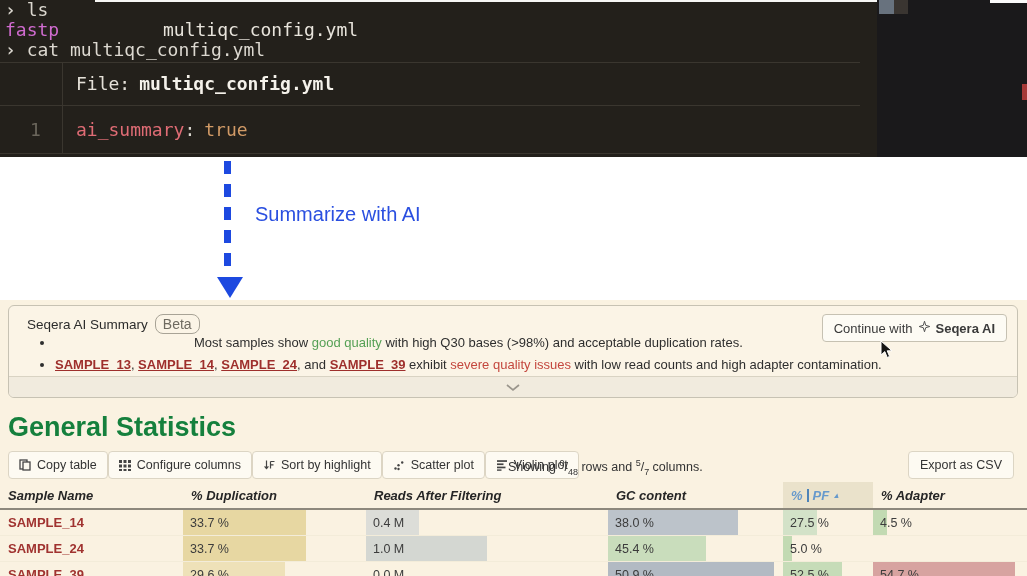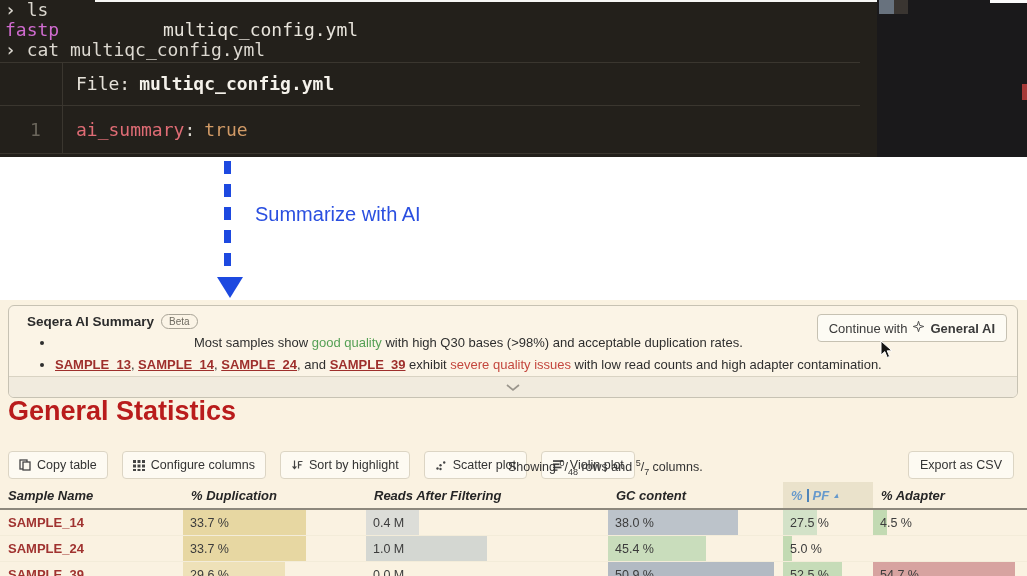--- a/index.html
+++ b/index.html
@@ -37,39 +37,39 @@
   .arrow-head{position:absolute;left:217px;top:277px;width:0;height:0;
               border-left:13px solid transparent;border-right:13px solid transparent;border-top:21px solid #1d49e0;}
   .arrow-label{position:absolute;left:255px;top:203px;font-size:20px;color:#2a4fe0;}
 
   
   .mqc{position:absolute;left:0;top:300px;width:1027px;height:276px;background:#faf2e1;}
 
   .ai-box{position:absolute;left:8px;top:5px;width:1010px;height:93px;background:#fbf4e6;
           border:1px solid #c7c2b3;border-radius:6px;box-sizing:border-box;}
   .ai-title-row{position:absolute;left:18px;top:8px;display:flex;align-items:center;gap:7px;}
-  .ai-title{font-size:13.5px;font-weight:bold;color:#2c2c2c;}
-  .beta{font-size:10px;color:#6e6a60;border:1px solid #a8a396;border-radius:8px;padding:1px 7px;}
+  .ai-title{font-size:13.5px;font-weight:normal;color:#2c2c2c;}
+  .beta{font-size:14px;color:#6e6a60;border:1px solid #a8a396;border-radius:8px;padding:1px 7px;}
   .ai-bullets{position:absolute;left:30px;top:26px;margin:0;padding-left:16px;font-size:13px;
               color:#2e2e2e;line-height:22px;text-align:center;}
   .seg-normal{color:#2e2e2e;}
   .seg-good{color:#55a055;}
   .seg-bad{color:#c4473e;}
   .seg-sample{color:#9e2f2c;font-weight:bold;text-decoration:underline;}
   .ai-footer{position:absolute;left:0;right:0;bottom:0;height:20px;background:#f1ebde;
              border-top:1px solid #d9d3c3;border-radius:0 0 5px 5px;display:flex;align-items:center;justify-content:center;cursor:pointer;}
   .continue-btn{position:absolute;right:10px;top:8px;display:flex;align-items:flex-end;gap:5px;
                 font-size:13px;color:#3a3a3a;background:#fdfbf4;border:1px solid #c6c1b2;border-radius:4px;
                 padding:5px 11px;font-family:inherit;cursor:pointer;}
   .continue-brand{font-weight:bold;}
   .mouse-cursor{position:absolute;left:880px;top:40px;}
 
-  .gs-title{position:absolute;left:8px;top:96px;font-size:27px;font-weight:bold;color:#b91c1c;}
-
-  .toolbar{position:absolute;left:8px;top:151px;display:flex;gap:14px;align-items:center;}
+  .gs-title{position:absolute;left:8px;top:112px;font-size:27px;font-weight:bold;color:#15803d;}
+
+  .toolbar{position:absolute;left:8px;top:151px;display:flex;gap:0;align-items:center;}
   .tbtn{display:flex;align-items:center;gap:6px;background:#fdfaf2;border:1px solid #dcd5c4;
         border-radius:4px;padding:6px 10px;font-size:12.5px;color:#333;font-family:inherit;cursor:pointer;}
   .tbtn svg{display:block;}
   .showing{font-size:12.5px;color:#333;margin-left:6px;}
   .showing sup,.showing sub{font-size:9px;}
   .export-btn{position:absolute;right:13px;top:151px;background:#fdfaf2;border:1px solid #dcd5c4;
               border-radius:4px;padding:6px 11px;font-size:12.5px;color:#333;font-family:inherit;cursor:pointer;}
 
   .gs-table{position:absolute;left:0;top:182px;width:1027px;}
   .t-head,.tr{display:grid;grid-template-columns:183px 183px 242px 175px 90px 154px;}
@@ -129,21 +129,21 @@
       </div>
       <ul class="ai-bullets">
           <li><span class="seg-normal">Most samples show </span><span class="seg-good">good quality</span><span class="seg-normal"> with high Q30 bases (&gt;98%) and acceptable duplication rates.</span></li>
           <li><span class="seg-sample">SAMPLE_13</span><span class="seg-normal">, </span><span class="seg-sample">SAMPLE_14</span><span class="seg-normal">, </span><span class="seg-sample">SAMPLE_24</span><span class="seg-normal">, and </span><span class="seg-sample">SAMPLE_39</span><span class="seg-normal"> exhibit </span><span class="seg-bad">severe quality issues</span><span class="seg-normal"> with low read counts and high adapter contamination.</span></li>
         </ul>
       <button class="continue-btn">
         <span>Continue with</span>
         <span><svg width="13" height="13" viewBox="0 0 13 13" fill="none" stroke="#555" stroke-width="1">
               <path d="M6.5 1.2 L7.7 5.3 L11.8 6.5 L7.7 7.7 L6.5 11.8 L5.3 7.7 L1.2 6.5 L5.3 5.3 Z"></path>
             </svg></span>
-        <span class="continue-brand">General AI</span>
+        <span class="continue-brand">Seqera AI</span>
       </button>
       <div class="ai-footer">
         <span><svg width="14" height="8" viewBox="0 0 14 8" fill="none" stroke="#9a958c" stroke-width="1.7">
               <path d="M1 1l6 5 6-5"></path>
             </svg></span>
       </div>
     </div>
 
     <div class="mouse-cursor">
       <svg width="13" height="19" viewBox="0 0 13 19">

